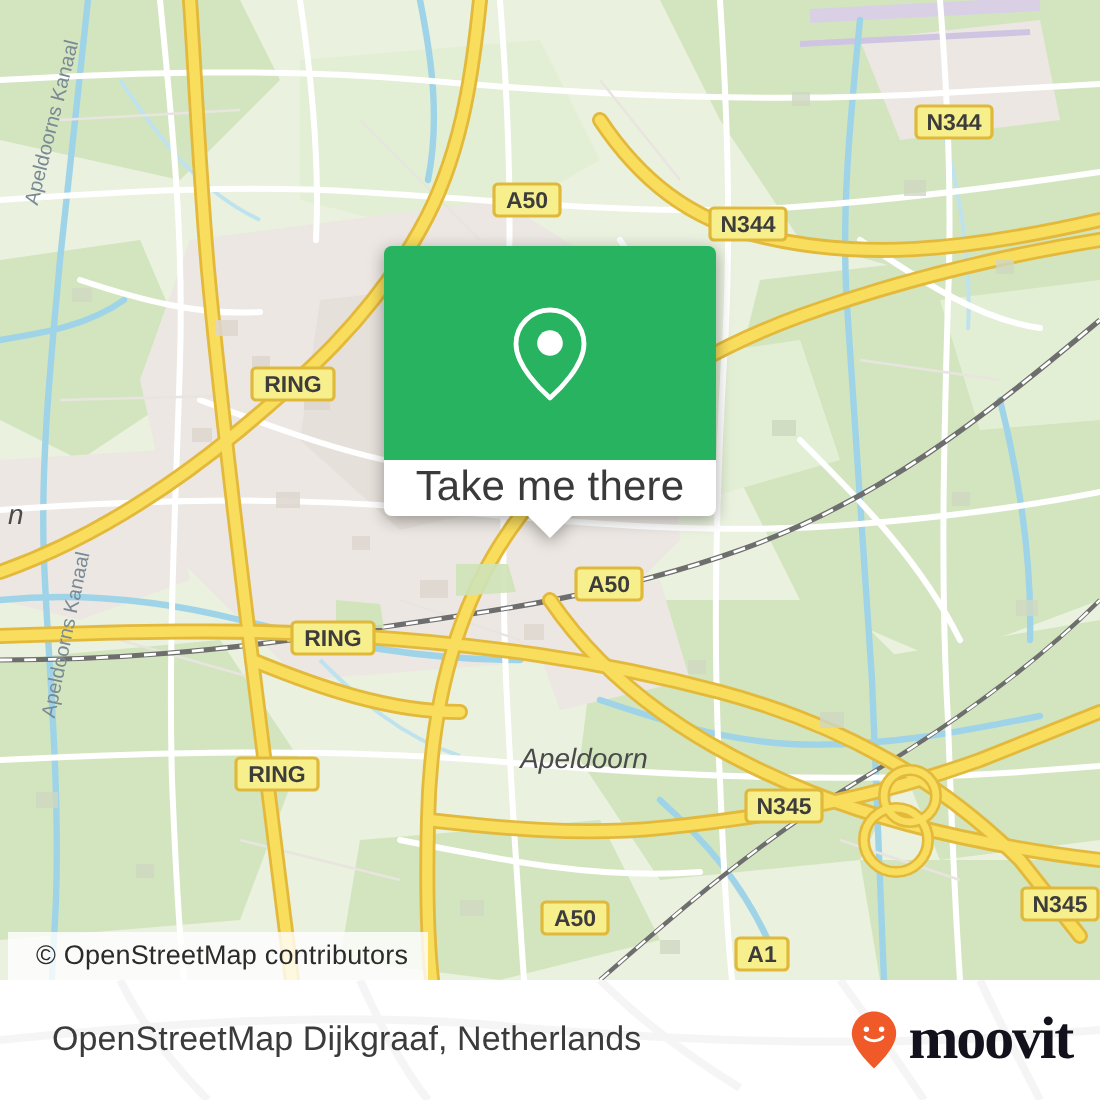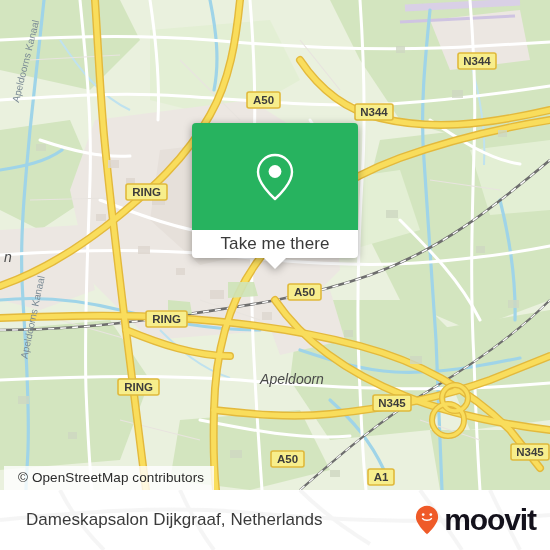--- a/index.html
+++ b/index.html
@@ -38,21 +38,21 @@
     display:flex;align-items:center;justify-content:center;
   }
   .pin-svg{width:42px;height:50px;display:block;}
   .popup-foot{
     height:28px;background:#ffffff;
     border-radius:0 0 4px 4px;
     display:flex;align-items:center;justify-content:center;
     position:relative;
   }
   .popup-foot-label{
-    font-size:17px;color:#3a3a3a;letter-spacing:.1px;
+    font-size:21px;color:#3a3a3a;letter-spacing:.1px;
   }
   .popup-tail{
     position:absolute;left:50%;top:100%;
     margin-left:-11px;
     width:0;height:0;
     border-left:11px solid transparent;
     border-right:11px solid transparent;
     border-top:11px solid #ffffff;
   }
 
@@ -71,21 +71,21 @@
     padding:0 14px 0 26px;box-sizing:border-box;
   }
   .footer-title{
     font-size:17px;color:#3b3b3b;white-space:nowrap;letter-spacing:.05px;
   }
   .brand{display:flex;align-items:center;gap:5px;}
   .brand-pin{width:24px;height:30px;display:block;}
   .brand-word{
     font-size:30px;font-weight:700;color:#13111b;
     letter-spacing:-1.1px;line-height:1;
-    font-family:Liberation Sans, sans-serif;
+    font-family:Liberation Serif, serif;
   }
 </style>
 </head>
 <body>
 
 <div id="root">
 
   <div class="map-area">
     <svg class="map-svg" viewBox="0 0 550 490">
       <defs>
@@ -320,21 +320,21 @@
       <g stroke="#9a9a9a" stroke-width="4" fill="none">
         <path d="M0,520 C80,512 160,506 240,512 C330,520 420,524 510,518 L550,515"></path>
         <path d="M60,490 C70,510 84,530 104,550"></path>
         <path d="M180,490 C190,512 200,532 214,550"></path>
         <path d="M300,490 C320,510 344,528 370,544"></path>
         <path d="M420,490 C436,512 450,532 462,550"></path>
         <path d="M490,490 C500,512 510,530 520,550"></path>
       </g>
     </svg>
     <div class="footer-inner">
-      <div class="footer-title">Dameskapsalon Dijkgraaf, Netherlands</div>
+      <div class="footer-title">OpenStreetMap Dijkgraaf, Netherlands</div>
       <div class="brand">
         <svg class="brand-pin" viewBox="0 0 24 30">
           <path d="M12,0.8 C5.8,0.8 0.9,5.7 0.9,11.9 C0.9,19.4 12,29.2 12,29.2 C12,29.2 23.1,19.4 23.1,11.9 C23.1,5.7 18.2,0.8 12,0.8 Z" fill="#ef5a28"></path>
           <circle cx="8.2" cy="9.6" r="1.35" fill="#ffffff"></circle>
           <circle cx="15.8" cy="9.6" r="1.35" fill="#ffffff"></circle>
           <path d="M7.6,13.6 C9.2,15.9 14.8,15.9 16.4,13.6" fill="none" stroke="#ffffff" stroke-width="1.5" stroke-linecap="round"></path>
         </svg>
         <span class="brand-word">moovit</span>
       </div>
     </div>

